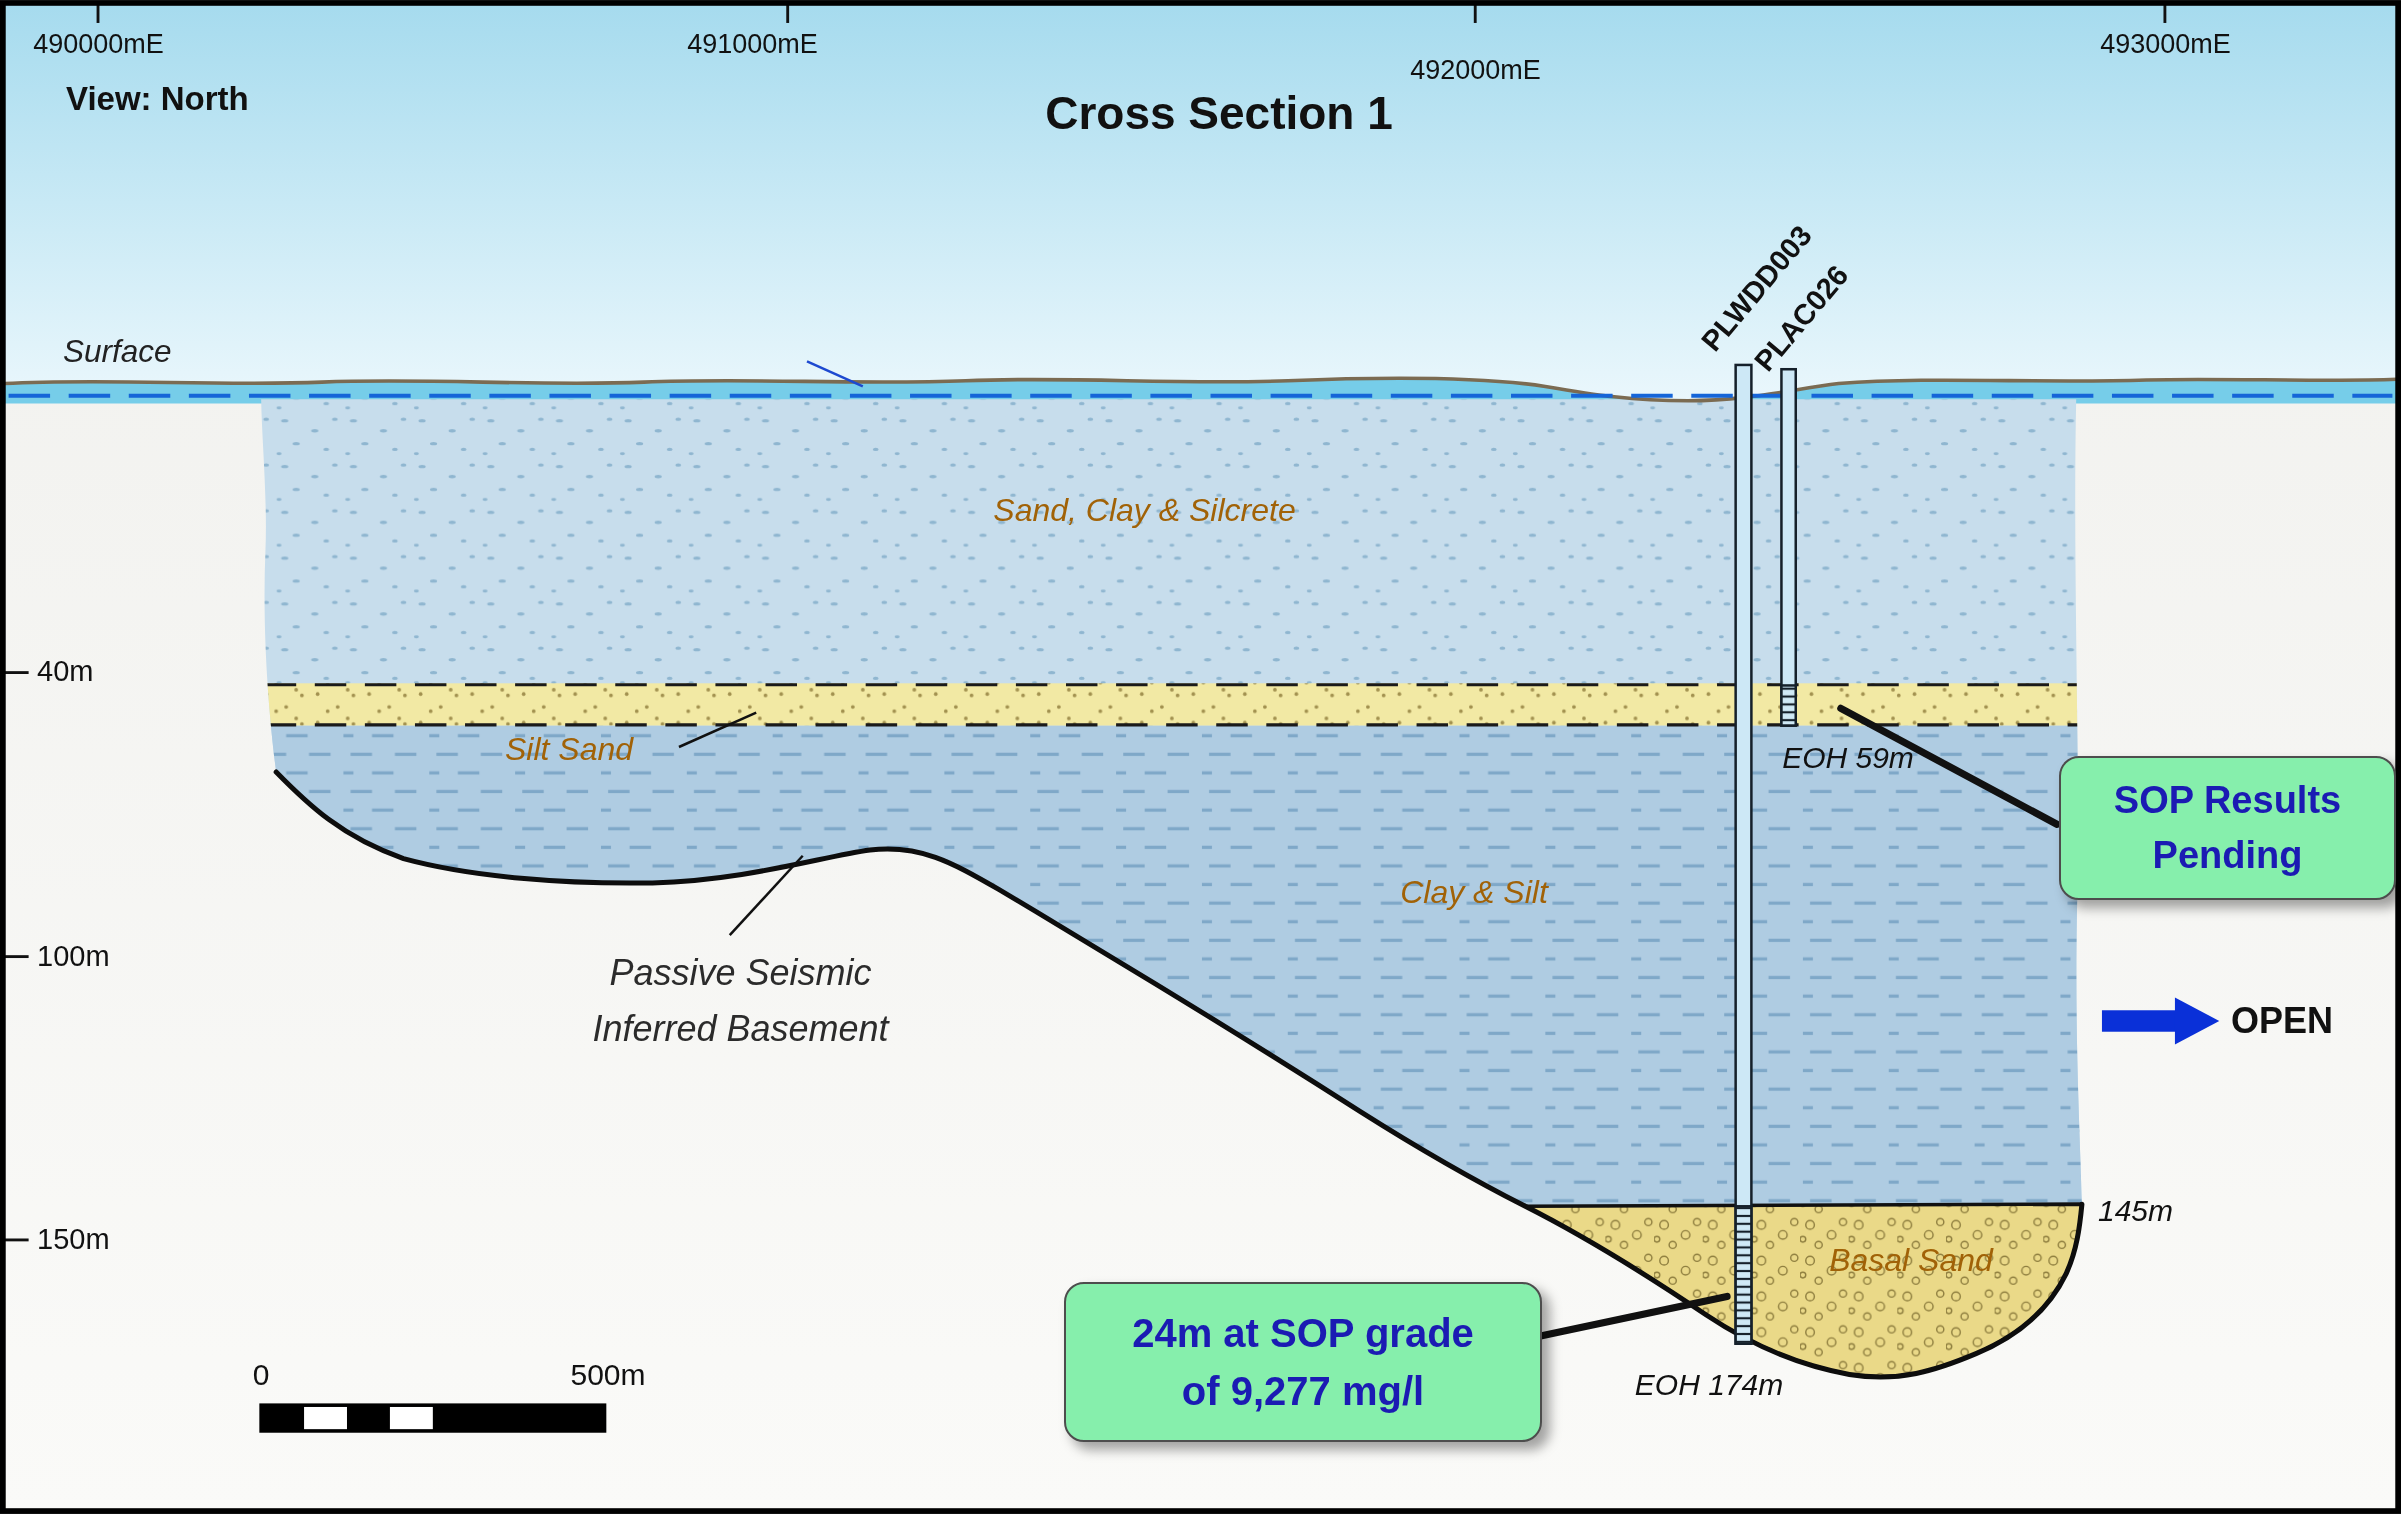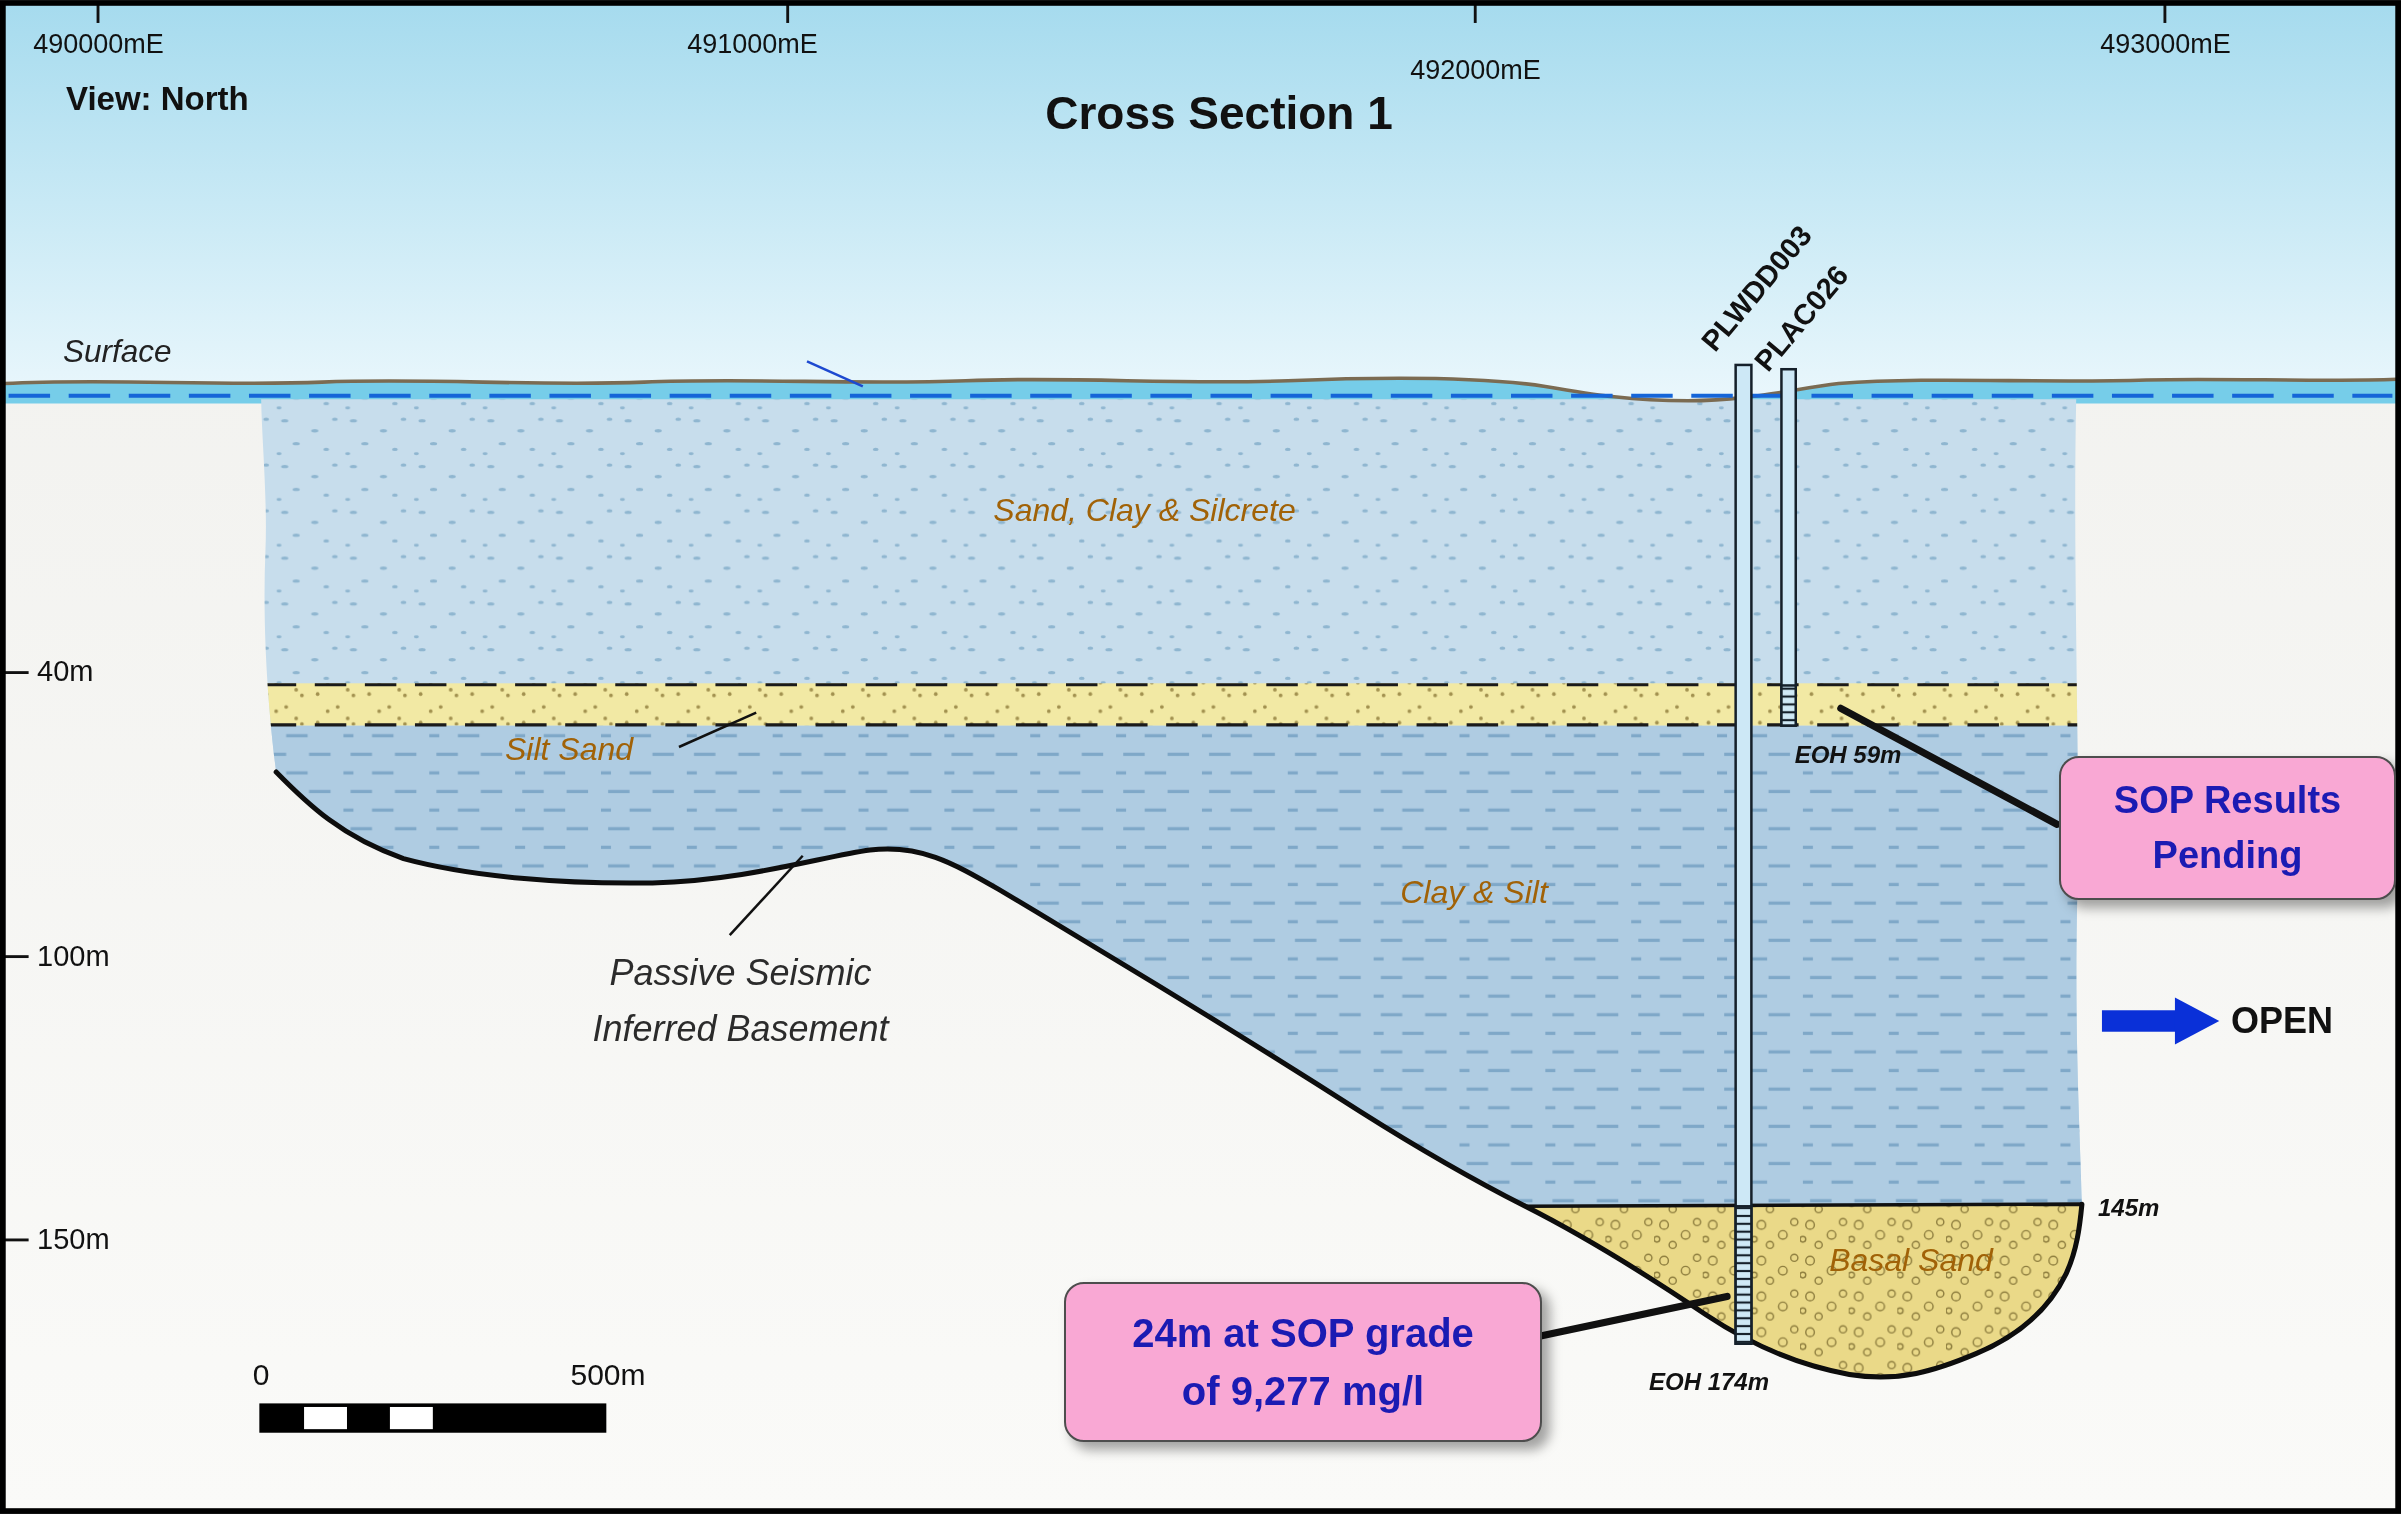--- a/index.html
+++ b/index.html
@@ -5,24 +5,24 @@
   html,body{margin:0;padding:0;background:#ffffff;font-family:"Liberation Sans",sans-serif;color:#111;}
   #stage{position:relative;width:2401px;height:1514px;background:#ffffff;overflow:hidden;}
   #gfx{position:absolute;left:0;top:0;z-index:1;}
   .lbl{position:absolute;white-space:nowrap;z-index:3;}
   .c{text-align:center;}
   .it{font-style:italic;}
   .b{font-weight:bold;}
   .east{font-size:27px;color:#111;width:229px;margin-left:-114px;text-align:center;top:29px;}
   .depth{font-size:29px;color:#111;}
   .layer{font-size:32px;font-style:italic;color:#a16207;text-align:center;}
-  .eoh{font-size:24px;font-weight:bold;font-style:italic;color:#111;text-align:center;}
+  .eoh{font-size:30px;font-weight:normal;font-style:italic;color:#111;text-align:center;}
   .gw{color:#1d49d0;font-size:31px;line-height:1.35;}
   .ddh{position:absolute;font-weight:bold;font-size:29px;transform:rotate(-50deg);transform-origin:0% 100%;white-space:nowrap;z-index:4;line-height:31.5px;}
-  .callout{position:absolute;background:#f9a8d4;border:2.9px solid #4d4d4d;border-radius:20px;
+  .callout{position:absolute;background:#86efac;border:2.9px solid #4d4d4d;border-radius:20px;
            box-shadow:7.2px 7.2px 11.4px rgba(0,0,0,0.35);display:flex;flex-direction:column;
            align-items:center;justify-content:center;color:#1b1bb3;font-weight:bold;z-index:5;line-height:1.45;}
 </style>
 </head>
 <body>
 
 <div id="stage">
 
   <svg id="gfx" width="2401" height="1514" viewBox="0 0 3356 2116">
     <defs>

